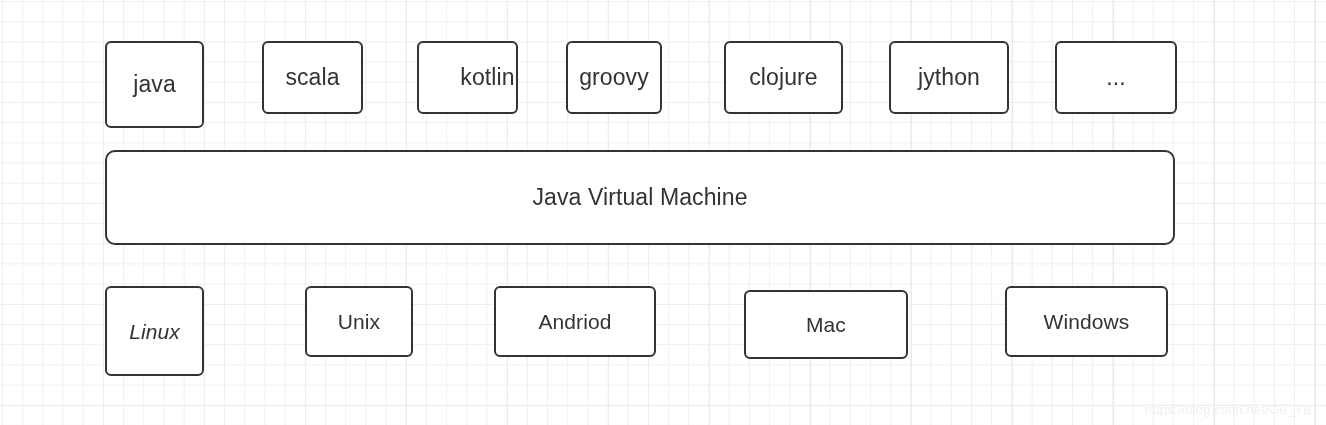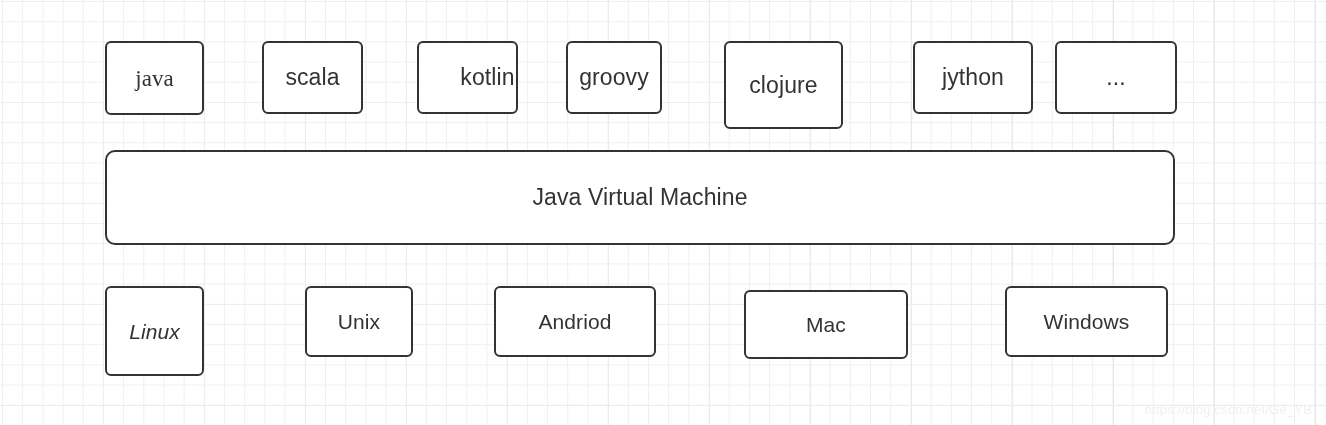--- a/index.html
+++ b/index.html
@@ -54,36 +54,36 @@
   }
 </style>
 </head>
 <body>
 
 <div id="canvas">
 
   <div></div>
   <div></div>
 
-  <div class="node lang" style="left: 105px; top: 41px; width: 99px; height: 74px; font-family: Liberation Serif, serif;">
+  <div class="node lang" style="left: 105px; top: 41px; width: 99px; height: 87px;">
       <span class="label">java</span>
     </div>
     <div class="node lang" style="left: 262px; top: 41px; width: 101px; height: 73px;">
       <span class="label">scala</span>
     </div>
     <div class="node lang" style="left: 417px; top: 41px; width: 101px; height: 73px; padding-left: 40px;">
       <span class="label">kotlin</span>
     </div>
     <div class="node lang" style="left: 566px; top: 41px; width: 96px; height: 73px;">
       <span class="label">groovy</span>
     </div>
-    <div class="node lang" style="left: 724px; top: 41px; width: 119px; height: 88px;">
+    <div class="node lang" style="left: 724px; top: 41px; width: 119px; height: 73px;">
       <span class="label">clojure</span>
     </div>
-    <div class="node lang" style="left: 889px; top: 41px; width: 120px; height: 73px; margin-left: 24px;">
+    <div class="node lang" style="left: 889px; top: 41px; width: 120px; height: 73px;">
       <span class="label">jython</span>
     </div>
     <div class="node lang" style="left: 1055px; top: 41px; width: 122px; height: 73px;">
       <span class="label">...</span>
     </div>
     <div class="node jvm" style="left: 105px; top: 150px; width: 1070px; height: 95px;">
       <span class="label">Java Virtual Machine</span>
     </div>
     <div class="node os" style="left: 105px; top: 286px; width: 99px; height: 90px; font-style: italic;">
       <span class="label">Linux</span>

